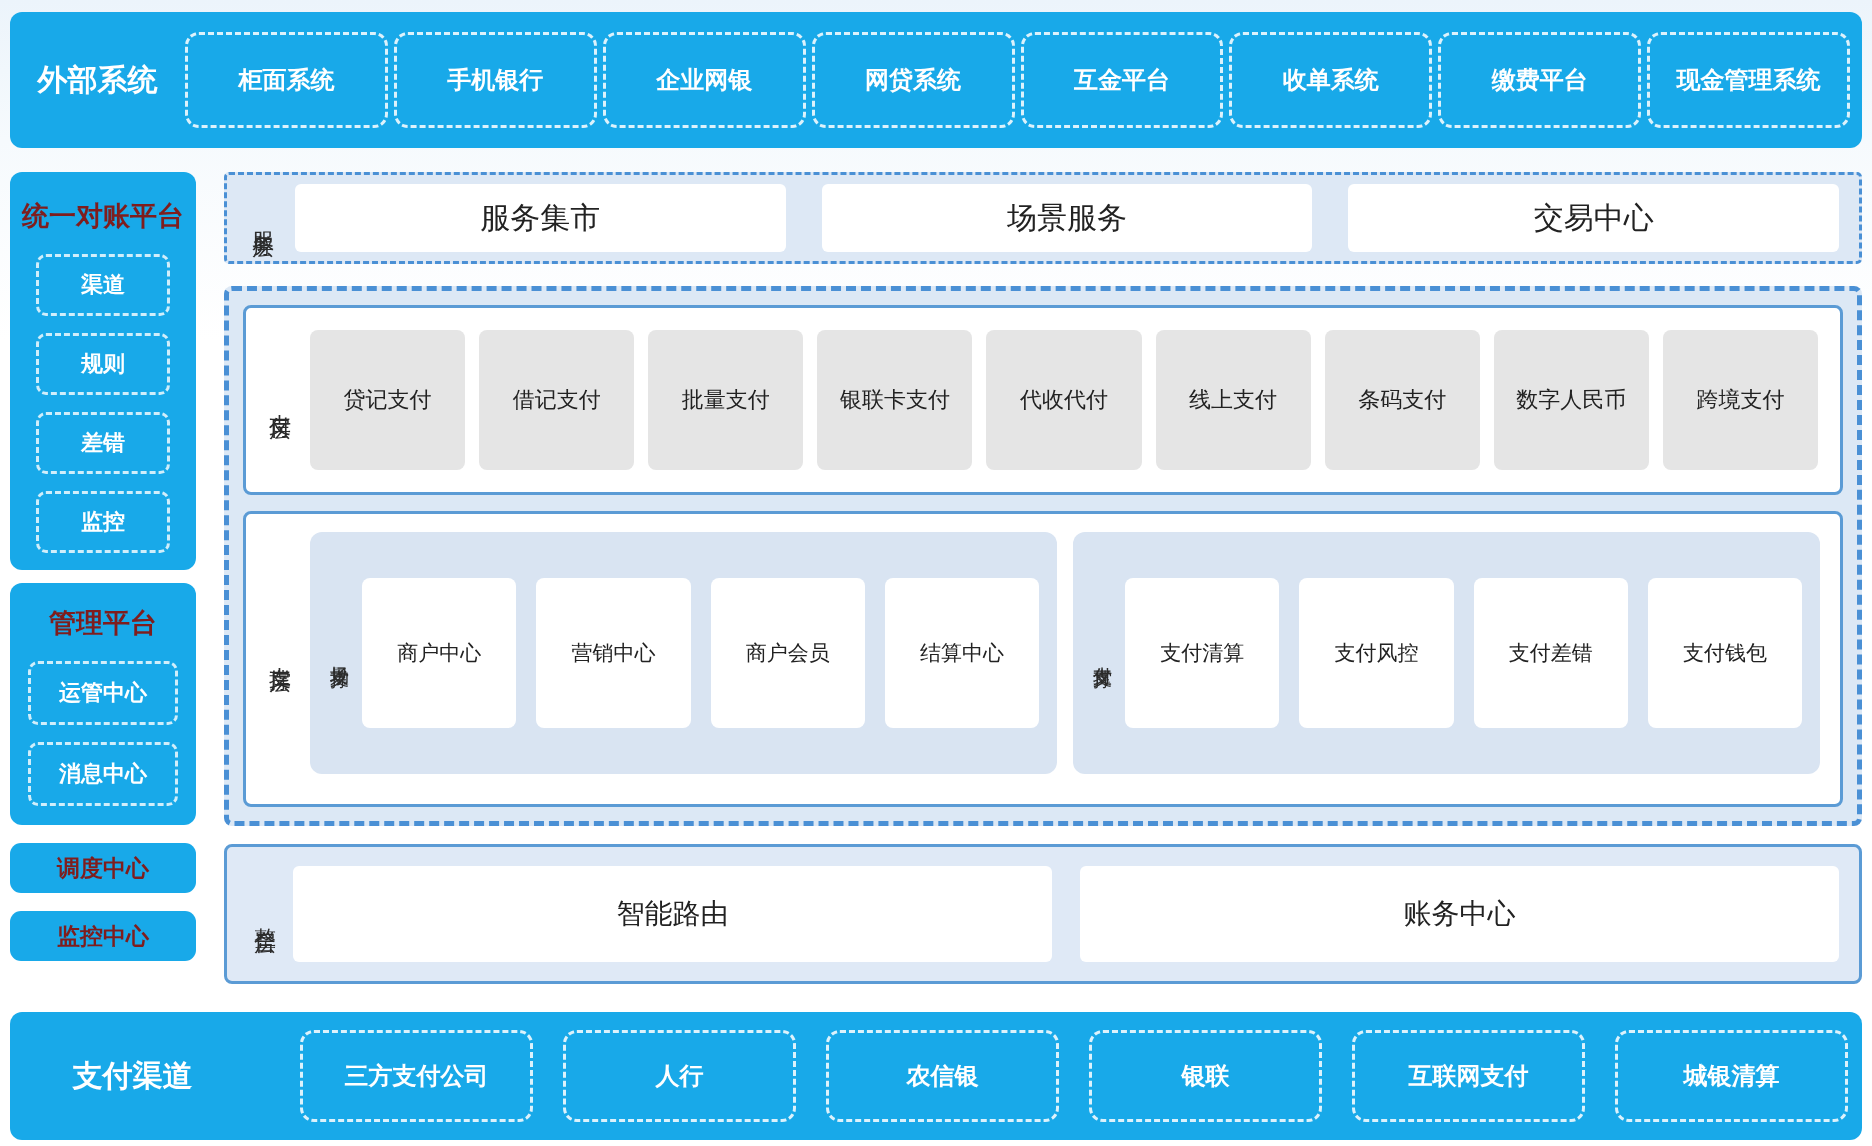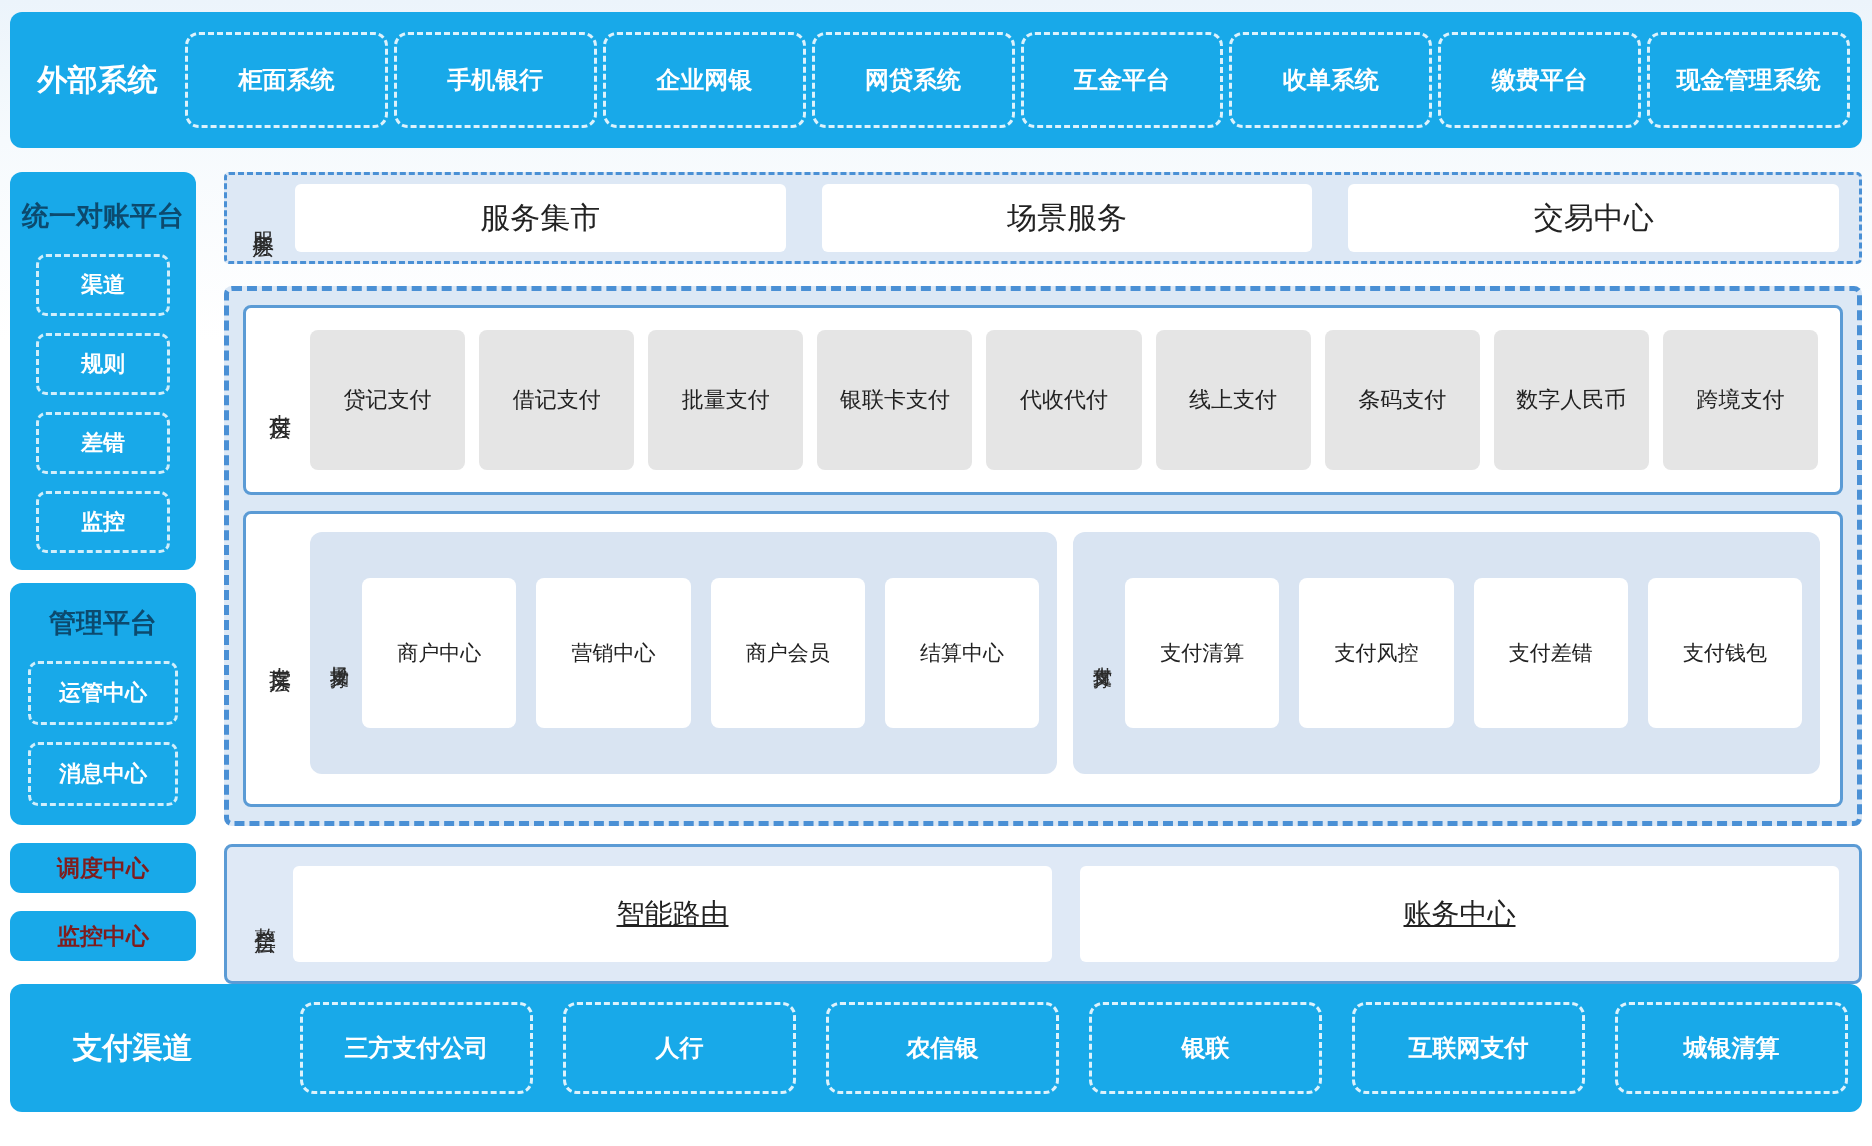--- a/index.html
+++ b/index.html
@@ -14,31 +14,31 @@
   .top-band { height:136px; margin-bottom:24px; padding-right:12px; }
   .band-label { flex:none; text-align:center; font-size:30px; font-weight:bold; color:#fff; }
   .top-band .band-label { width:175px; }
   .band-boxes { flex:1; display:flex; }
   .top-band .band-boxes { gap:6px; height:96px; }
   .dash-box {
     flex:1; box-sizing:border-box; border:3px dashed rgba(255,255,255,.85); border-radius:14px;
     display:flex; align-items:center; justify-content:center;
     color:#fff; font-size:24px; font-weight:600; white-space:nowrap;
   }
-  .bottom-band { height:128px; padding-right:14px;gap:45px; }
+  .bottom-band { height:128px; margin-top:28px; padding-right:14px;gap:45px; }
   .bottom-band .band-label { width:245px; }
   .bottom-band .band-boxes { gap:30px; height:92px; }
 
   
   .body-row { display:flex; height:812px; }
   .sidebar { flex:none; width:186px; margin-right:28px; display:flex; flex-direction:column; }
   .side-block { background:#18a9e9; border-radius:12px; display:flex; flex-direction:column; align-items:center; box-sizing:border-box; }
   .side-block.recon { height:398px; margin-bottom:13px; padding-top:26px; }
   .side-block.mgmt  { height:242px; margin-bottom:18px; padding-top:22px; }
-  .side-title { color:#0c4a6e; font-size:27px; font-weight:bold; margin-bottom:20px; white-space:nowrap; }
+  .side-title { color:#7f1d1d; font-size:27px; font-weight:bold; margin-bottom:20px; white-space:nowrap; }
   .side-dash {
     flex:none; box-sizing:border-box; width:134px; height:62px; margin-bottom:17px;
     border:3px dashed rgba(255,255,255,.8); border-radius:10px;
     display:flex; align-items:center; justify-content:center;
     color:#fff; font-size:22px; font-weight:600;
   }
   .mgmt .side-dash { width:150px; height:64px; }
   .side-solid {
     flex:none; height:50px; margin-bottom:18px; background:#18a9e9; border-radius:11px;
     display:flex; align-items:center; justify-content:center;
@@ -82,21 +82,21 @@
   .group-row { flex:1; display:flex; gap:20px; height:150px; margin-left:8px; }
   .group-item { flex:1; background:#fff; border-radius:8px; display:flex; align-items:center; justify-content:center; font-size:21px; white-space:nowrap; }
 
   
   .integration {
     height:140px; box-sizing:border-box;
     border:3px solid #5b9bd5; border-radius:8px; background:#dfe9f6;
     display:flex; align-items:center; padding:0 20px 0 18px;
   }
   .integration .vlabel { width:40px; }
-  .int-row { flex:1; display:flex; gap:28px; height:96px; margin-left:8px;text-decoration:underline; }
+  .int-row { flex:1; display:flex; gap:28px; height:96px; margin-left:8px; }
   .int-item { flex:1; background:#fff; border-radius:6px; display:flex; align-items:center; justify-content:center; font-size:28px; }
 </style>
 </head>
 <body>
 
 <div class="page">
 
   <div class="band top-band">
     <div class="band-label">外部系统</div>
     <div class="band-boxes">

